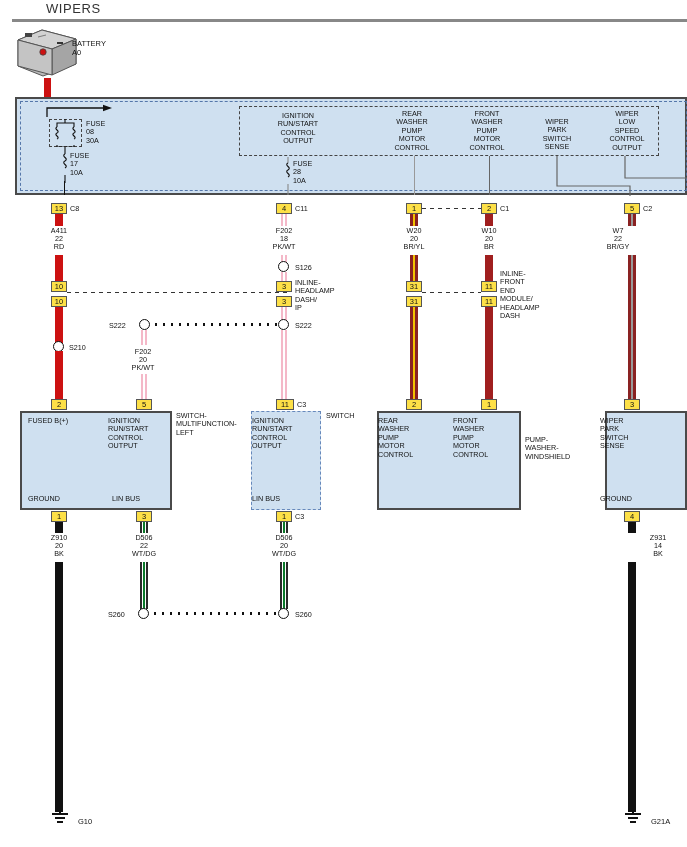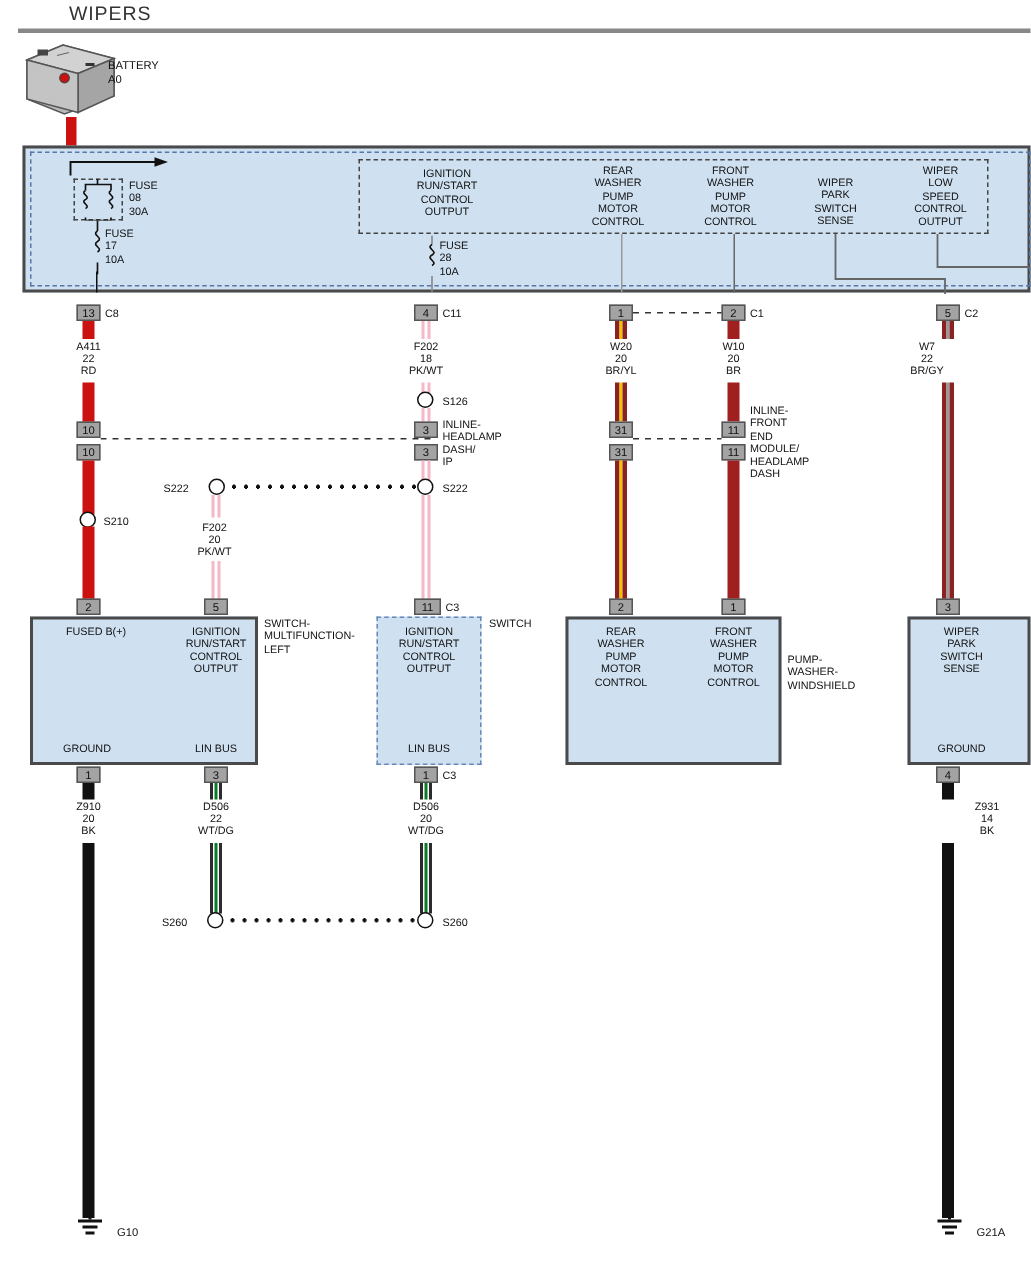--- a/index.html
+++ b/index.html
@@ -28,32 +28,32 @@
   
   .reglbl{font-size:7.2px;line-height:8.4px;text-align:center;color:#111;}
 
   
   .wire{position:absolute;}
   .w-red{background:#cc1111;}
   .w-black{background:#111111;}
   .w-thin{background:#555;}
 
   
-  .pin{position:absolute;border:1px solid #555;background:#a3a3a3;
+  .pin{position:absolute;border:1px solid #555;background:#fde047;
        font-size:7.5px;line-height:9px;text-align:center;color:#111;
        height:11px;box-sizing:border-box;}
   .cref{position:absolute;font-size:7.2px;color:#111;}
 
   
   .wid{position:absolute;font-size:7.2px;line-height:8.2px;text-align:center;color:#111;}
 
   
   .comp{position:absolute;background:#cfe0f0;border:2px solid #4a4a4a;box-sizing:border-box;}
   .comp-d{position:absolute;background:#cfe0f0;border:1px dashed #6688bb;box-sizing:border-box;}
-  .cl{position:absolute;font-size:7.2px;line-height:8.4px;text-align:center;color:#111;}
+  .cl{position:absolute;font-size:7.2px;line-height:8.4px;color:#111;}
   .cname{position:absolute;font-size:7.2px;line-height:8.4px;color:#111;}
 
   
   .splice{position:absolute;width:11px;height:11px;border:1.6px solid #111;
           border-radius:50%;background:#fff;box-sizing:border-box;}
   .slbl{position:absolute;font-size:7.2px;color:#111;text-align:center;}
 
   
   .dotline{position:absolute;height:3px;
      background-image:radial-gradient(circle,#111 1.4px,transparent 1.5px);

